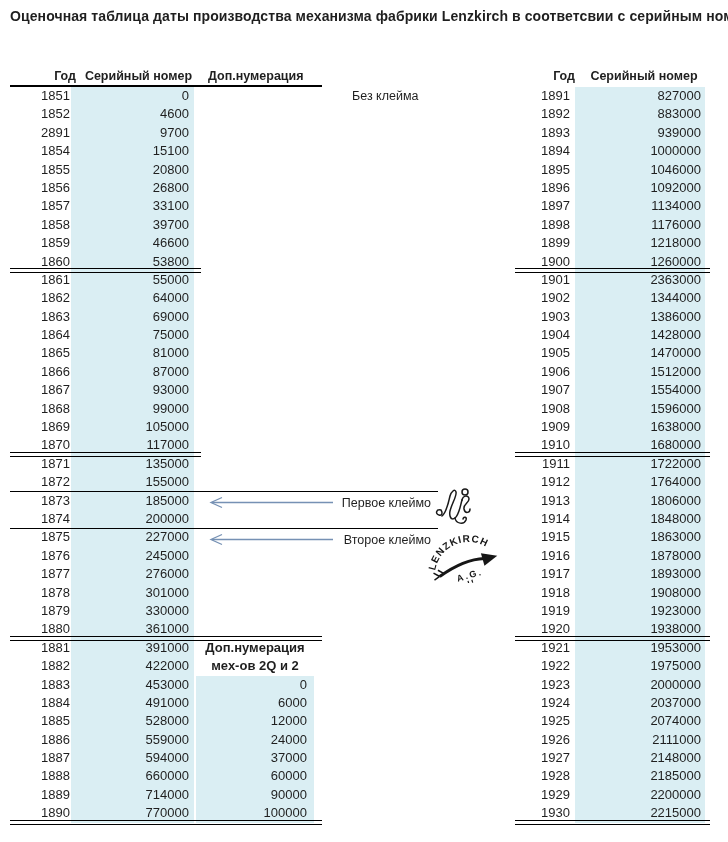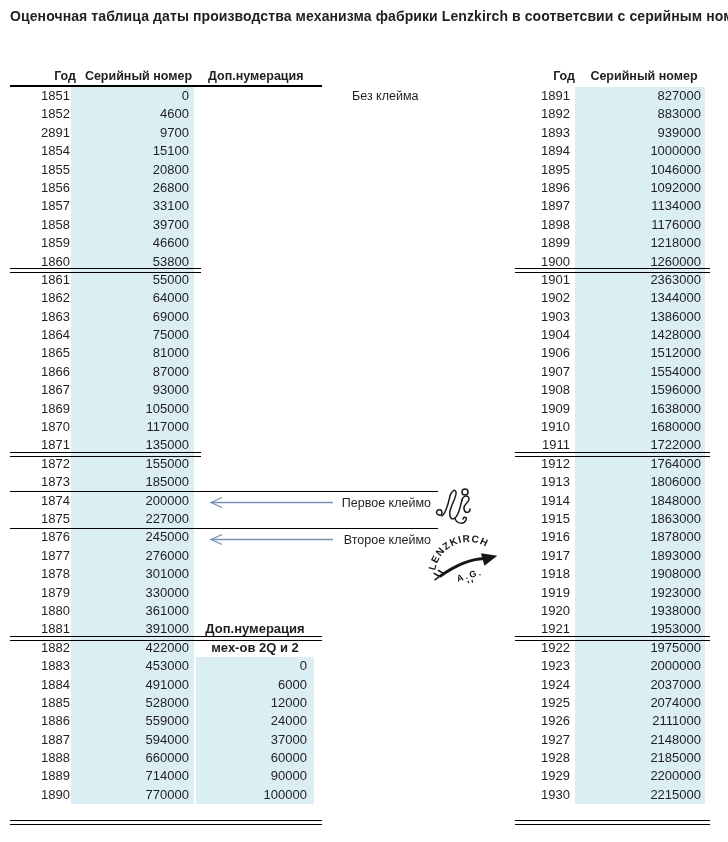--- a/index.html
+++ b/index.html
@@ -150,20 +150,25 @@
         <div class="cell cs">87000</div>
         <div class="cell cx" data-kind="none"></div>
       </div>
 
       <div class="row">
         <div class="cell cy">1867</div>
         <div class="cell cs">93000</div>
         <div class="cell cx" data-kind="none"></div>
       </div>
 
+      <div class="row">
+        <div class="cell cy">1868</div>
+        <div class="cell cs">99000</div>
+        <div class="cell cx" data-kind="none"></div>
+      </div>
 
       <div class="row">
         <div class="cell cy">1869</div>
         <div class="cell cs">105000</div>
         <div class="cell cx" data-kind="none"></div>
       </div>
 
       <div class="row">
         <div class="cell cy">1870</div>
         <div class="cell cs">117000</div>
@@ -356,20 +361,24 @@
       <div class="row">
         <div class="cell cy">1903</div>
         <div class="cell cs">1386000</div>
       </div>
 
       <div class="row">
         <div class="cell cy">1904</div>
         <div class="cell cs">1428000</div>
       </div>
 
+      <div class="row">
+        <div class="cell cy">1905</div>
+        <div class="cell cs">1470000</div>
+      </div>
 
       <div class="row">
         <div class="cell cy">1906</div>
         <div class="cell cs">1512000</div>
       </div>
 
       <div class="row">
         <div class="cell cy">1907</div>
         <div class="cell cs">1554000</div>
       </div>

